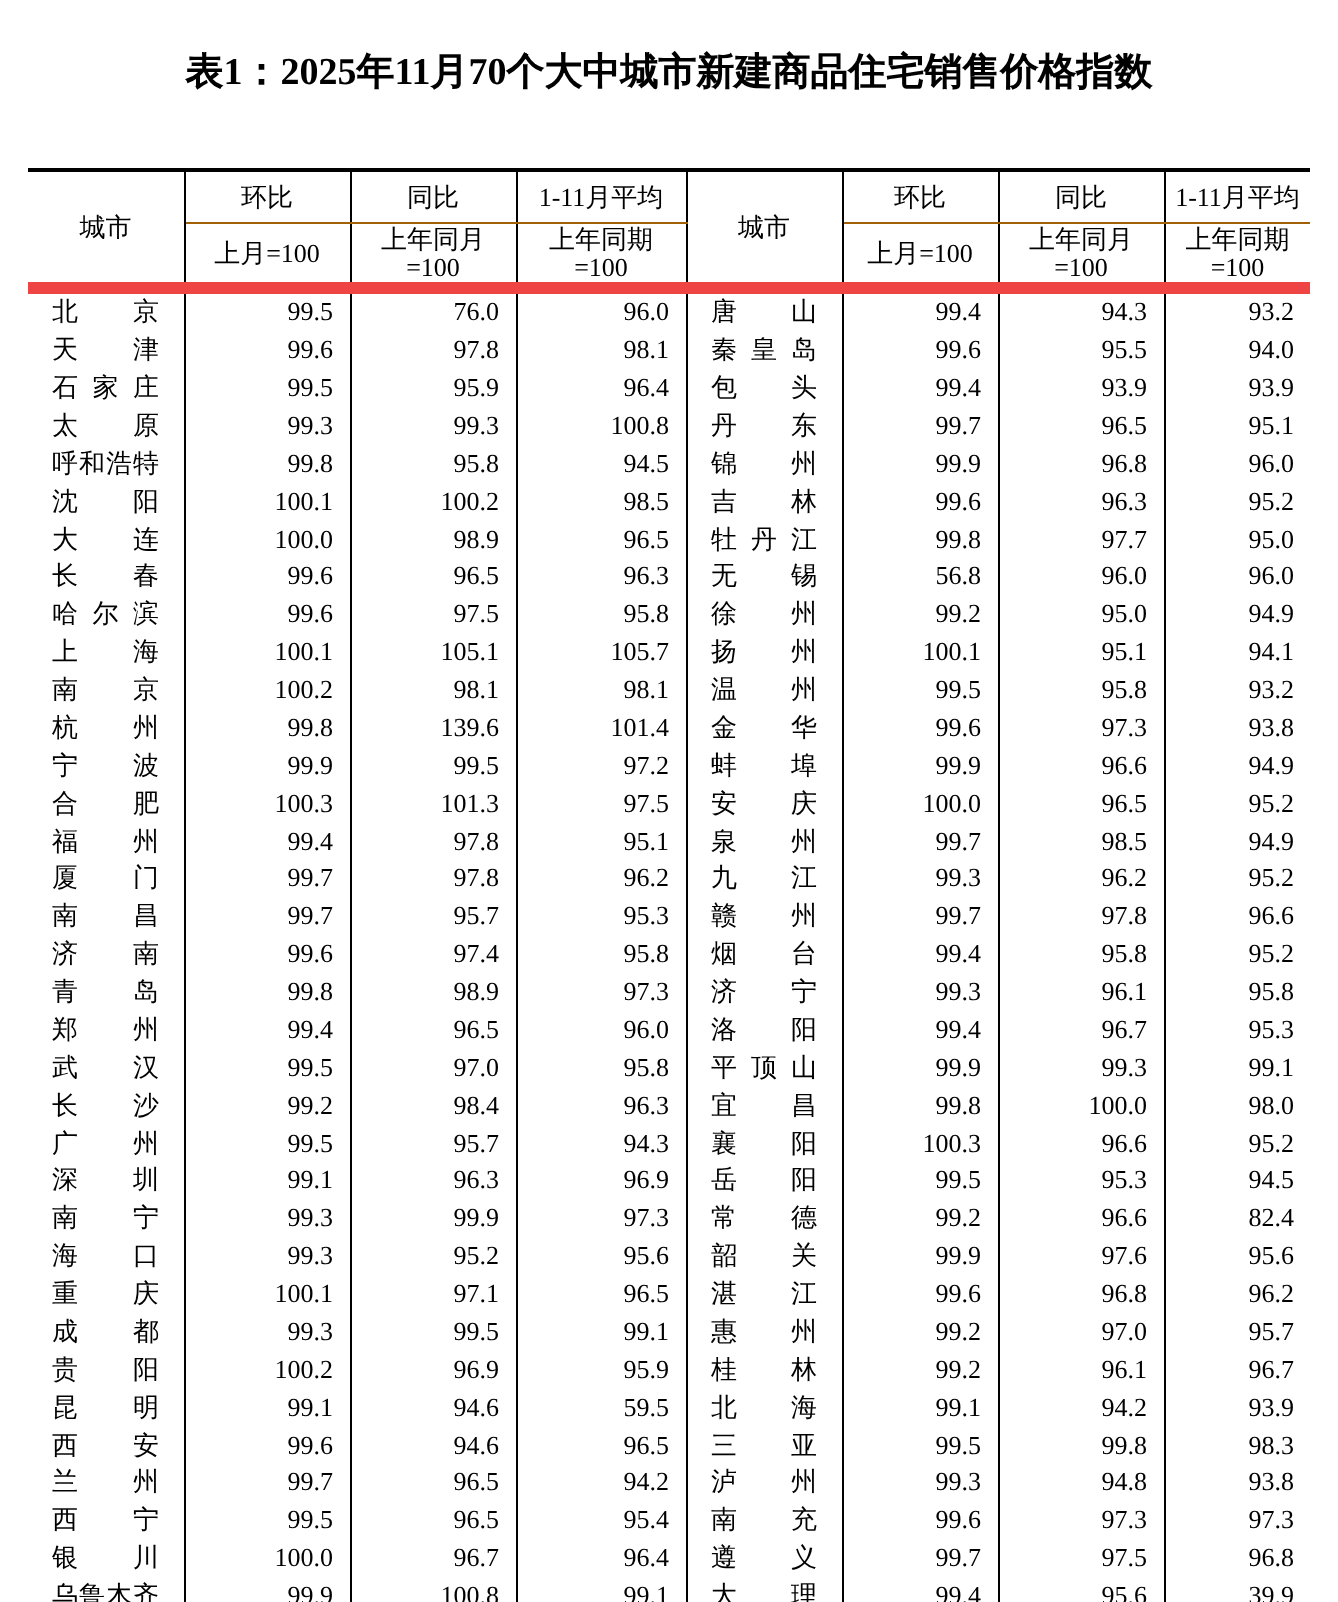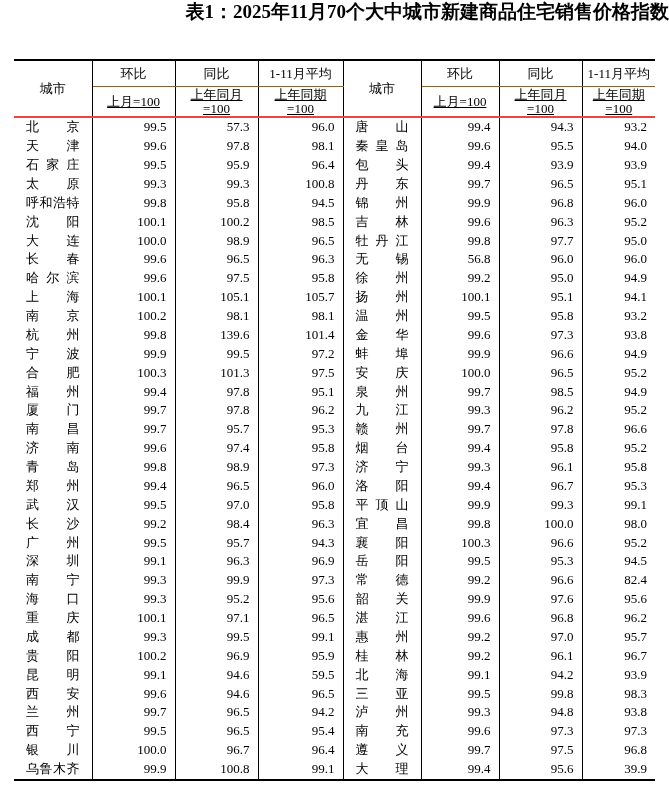--- a/index.html
+++ b/index.html
@@ -10,22 +10,23 @@
     font-family: "Liberation Serif", "DejaVu Serif", serif;
   }
   .page {
     position: relative;
     width: 669px;
     height: 801px;
     background: #ffffff;
     overflow: hidden;
   }
   .title {
-    margin: 0;
-    text-align: right;
+    margin: 14px;
+    padding-top: 11px;
+    text-align: center;
     font-size: 19px;
     line-height: 23px;
     font-weight: bold;
     letter-spacing: 0px;
   }
   table.idx {
     border-collapse: collapse;
     table-layout: fixed;
     width: 641px;
     margin: 36px 0 0 14px;
@@ -39,23 +40,23 @@
     padding: 0;
   }
   .idx th:last-child, .idx td:last-child {
     border-right: none;
   }
   .idx thead th {
     font-size: 13px;
     text-align: center;
   }
   .idx tr.hrow1 th { height: 25px; }
-  .idx tr.hrow2 th { height: 27px; line-height: 1.05; padding: 1px 3px; text-decoration: underline; }
+  .idx tr.hrow2 th { height: 27px; line-height: 1.05; padding: 1px 3px; }
   .idx th.grp { border-bottom: 1px solid #a16207; }
-  .idx th.hbottom { border-bottom: 2px solid #ef4444; }
+  .idx th.hbottom { border-bottom: 6px solid #ef4444; }
   .idx tbody td {
     height: 18.88px;
     font-size: 13px;
     line-height: 18.88px;
   }
   .idx td.city {
     text-align: justify;
     text-align-last: justify;
     padding: 0 12px;
   }
@@ -116,21 +117,21 @@
         <th class="hbottom">
           <div>上年同期</div>
           <div>=100</div>
         </th>
       </tr>
     </thead>
     <tbody>
         <tr>
           <td class="city">北京</td>
           <td class="num">99.5</td>
-          <td class="num">57.3</td>
+          <td class="num">76.0</td>
           <td class="num">96.0</td>
           <td class="city">唐山</td>
           <td class="num">99.4</td>
           <td class="num">94.3</td>
           <td class="num">93.2</td>
         </tr>
         <tr>
           <td class="city">天津</td>
           <td class="num">99.6</td>
           <td class="num">97.8</td>

